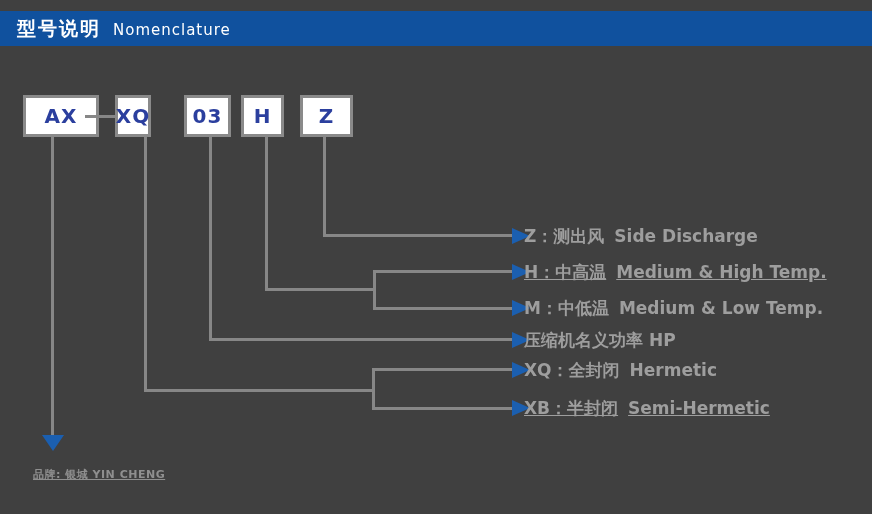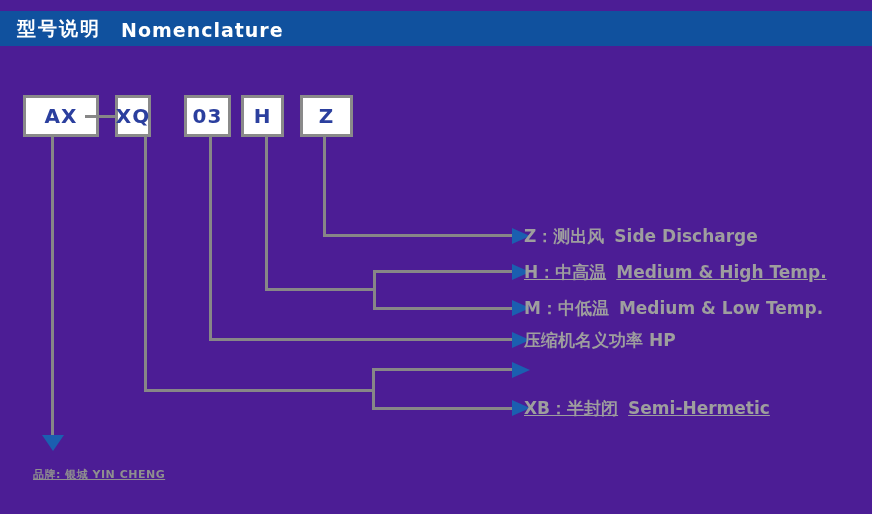--- a/index.html
+++ b/index.html
@@ -3,36 +3,36 @@
 <meta charset="utf-8">
 <style>
   html,body{margin:0;padding:0;}
   body{
     font-family:"DejaVu Sans","Liberation Sans",sans-serif;
     background:#ffffff;
   }
   #canvas{
     position:relative;
     width:872px;height:514px;
-    background:#4c1d95;
+    background:#404040;
     overflow:hidden;
   }
   
   .header-bar{
     position:absolute;left:0;top:11px;width:872px;height:35px;
     background:var(--header_bg,#10519e);
     display:flex;align-items:center;
     padding-left:17px;box-sizing:border-box;
   }
   .header-title-cn{
     color:#ffffff;font-size:19px;font-weight:bold;letter-spacing:2px;
   }
   .header-title-en{
-    color:#ffffff;font-size:19px;font-weight:bold;letter-spacing:1px;
-    margin-left:20px;margin-top:3px;
+    color:#ffffff;font-size:15px;font-weight:normal;letter-spacing:1px;
+    margin-left:12px;margin-top:3px;
   }
   
   .model-box{
     position:absolute;top:95px;height:42px;
     border:3px solid var(--box_border,#8a8a8a);
     background:#ffffff;box-sizing:border-box;
     display:flex;align-items:center;justify-content:center;
     color:var(--box_text,#2b3f9e);
     font-size:20px;font-weight:bold;letter-spacing:1px;
   }
@@ -128,19 +128,22 @@
   </div>
   <div class="legend-row" style="top:261px;text-decoration:underline;">
     <span>H：中高温</span><span class="legend-en">Medium &amp; High Temp.</span>
   </div>
   <div class="legend-row" style="top:297px;">
     <span>M：中低温</span><span class="legend-en">Medium &amp; Low Temp.</span>
   </div>
   <div class="legend-row" style="top:329px;">
     <span>压缩机名义功率 HP</span><span class="legend-en"></span>
   </div>
+  <div class="legend-row" style="top:359px;">
+    <span>XQ：全封闭</span><span class="legend-en">Hermetic</span>
+  </div>
   <div class="legend-row" style="top:397px;text-decoration:underline;">
     <span>XB：半封闭</span><span class="legend-en">Semi-Hermetic</span>
   </div>
 
   <div class="brand">品牌: 银城 YIN CHENG</div>
 
 </div>
 
 </body></html>

